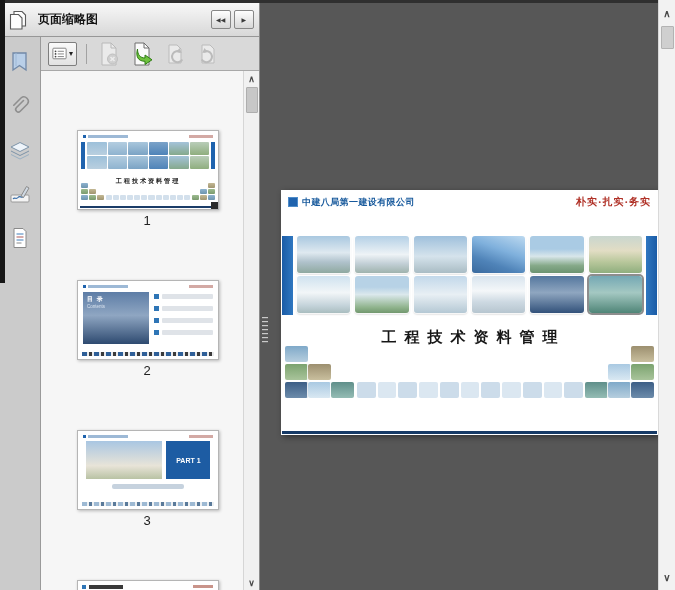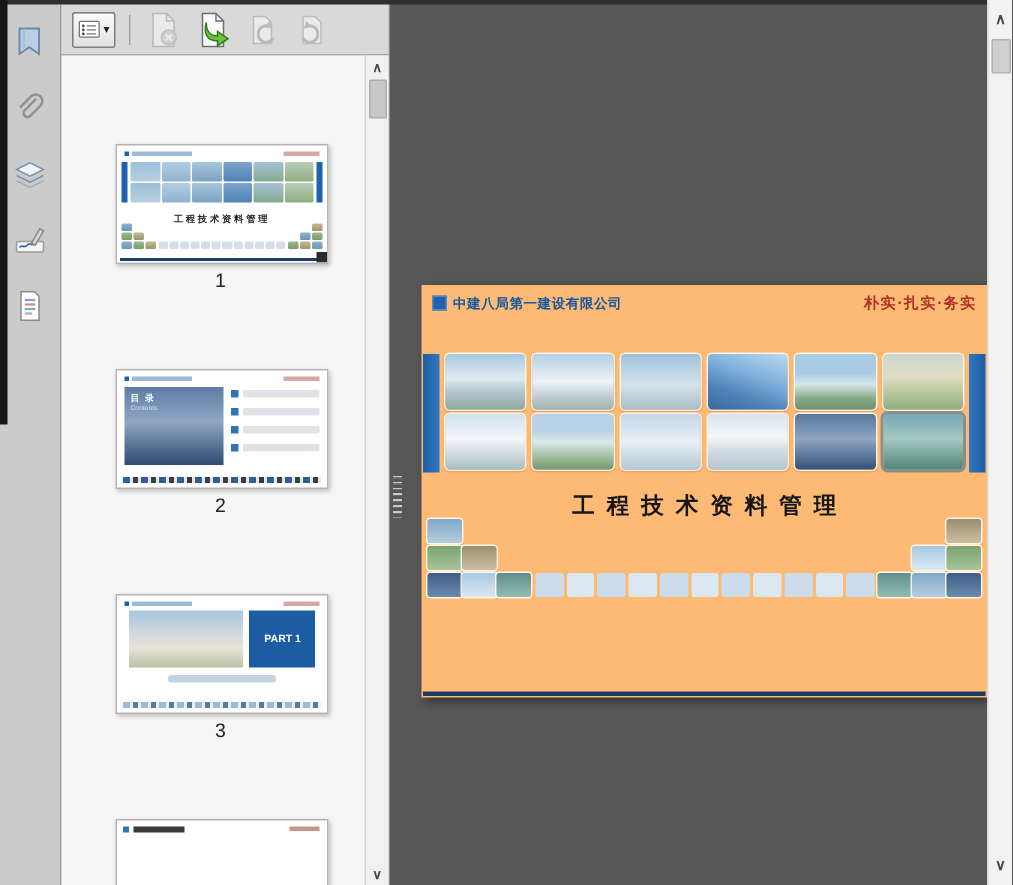--- a/index.html
+++ b/index.html
@@ -97,21 +97,21 @@
          background:repeating-linear-gradient(90deg,#9db9d3 0 5px,#edf0f2 5px 7px,#5a7a9a 7px 10px,#edf0f2 10px 12px);}
   .m4-logo{position:absolute;left:4px;top:4px;width:4px;height:4px;background:#2e75b6;}
   .m4-text{position:absolute;left:11px;top:4px;width:34px;height:4px;background:#3a3a3a;}
   .m4-red{position:absolute;right:5px;top:4px;width:20px;height:3px;background:#c9948a;}
 
   
   .grip{position:absolute;left:262px;top:317px;width:6px;height:28px;z-index:2;
         background:repeating-linear-gradient(180deg,#c9c9c9 0 1px,#6e6e6e 1px 2px,rgba(0,0,0,0) 2px 4px);}
 
   
-  .page{position:absolute;left:281px;top:190px;width:377px;height:275px;background:#fdba74;
+  .page{position:absolute;left:281px;top:190px;width:377px;height:245px;background:#ffffff;
         box-shadow:2px 2px 6px rgba(0,0,0,.45);z-index:1;}
   .pg-logo{position:absolute;left:7px;top:7px;width:10px;height:10px;background:#1f63ae;
         box-shadow:inset 0 0 0 1px #4f8cc9;}
   .pg-company{position:absolute;left:21px;top:6px;font-size:9px;font-weight:bold;color:#17599c;letter-spacing:.4px;}
   .pg-slogan{position:absolute;right:7px;top:5px;font-size:10px;font-weight:bold;color:#b03127;
         font-family:"DejaVu Serif",serif;letter-spacing:1px;}
   .pg-band-l{position:absolute;left:1px;top:46px;width:11px;height:79px;background:linear-gradient(90deg,#1b5ca6,#2f77c0);}
   .pg-band-r{position:absolute;right:1px;top:46px;width:11px;height:79px;background:linear-gradient(90deg,#2f77c0,#1b5ca6);}
   .pg-grid{position:absolute;left:16px;top:46px;width:345px;}
   .pg-row{display:flex;gap:5px;height:37px;margin-bottom:3px;}
@@ -154,20 +154,37 @@
         border:1px solid #b3b3b3;border-radius:1px;}
 </style>
 </head>
 <body>
 
 <div class="app">
   <div class="top-edge"></div>
   <div class="left-edge"></div>
 
   <div class="panel">
+    <div class="panel-header">
+      <span style="display:flex;">
+        <svg width="22" height="22" viewBox="0 0 22 22">
+          <g fill="#fdfdfd" stroke="#5a5a5a" stroke-width="1.1">
+            <path d="M7 2.5h8l3.5 3.5v11H7z"></path>
+            <path d="M3.5 5.5h8L15 9v11H3.5z"></path>
+          </g>
+        </svg>
+      </span>
+      <span class="panel-title">页面缩略图</span>
+      <span class="hdr-btn">
+        <span class="tiny">◀◀</span>
+      </span>
+      <span class="hdr-btn">
+        <span class="tiny">▶</span>
+      </span>
+    </div>
 
     <div class="panel-body">
 
       <div class="iconstrip">
         <span class="strip-btn">
           <svg width="24" height="24" viewBox="0 0 24 24">
             <path d="M5 3h13v17l-6.5-4.5L5 20z" fill="#b9cfe8" stroke="#7189a8" stroke-width="1.3"></path>
             <path d="M8 3v13" stroke="#9db8d6" stroke-width="1"></path>
           </svg>
         </span>

